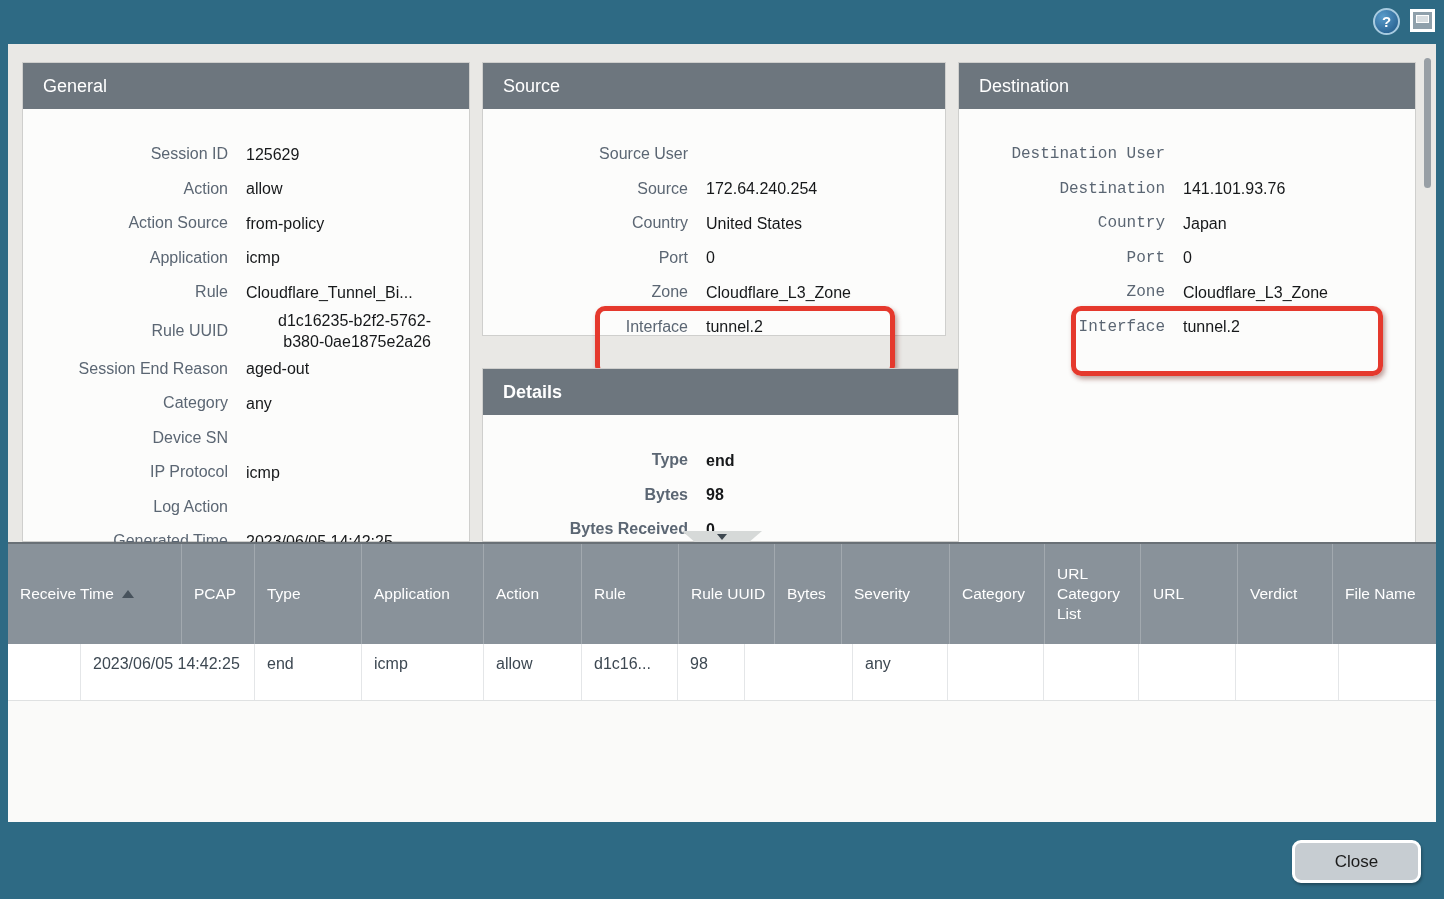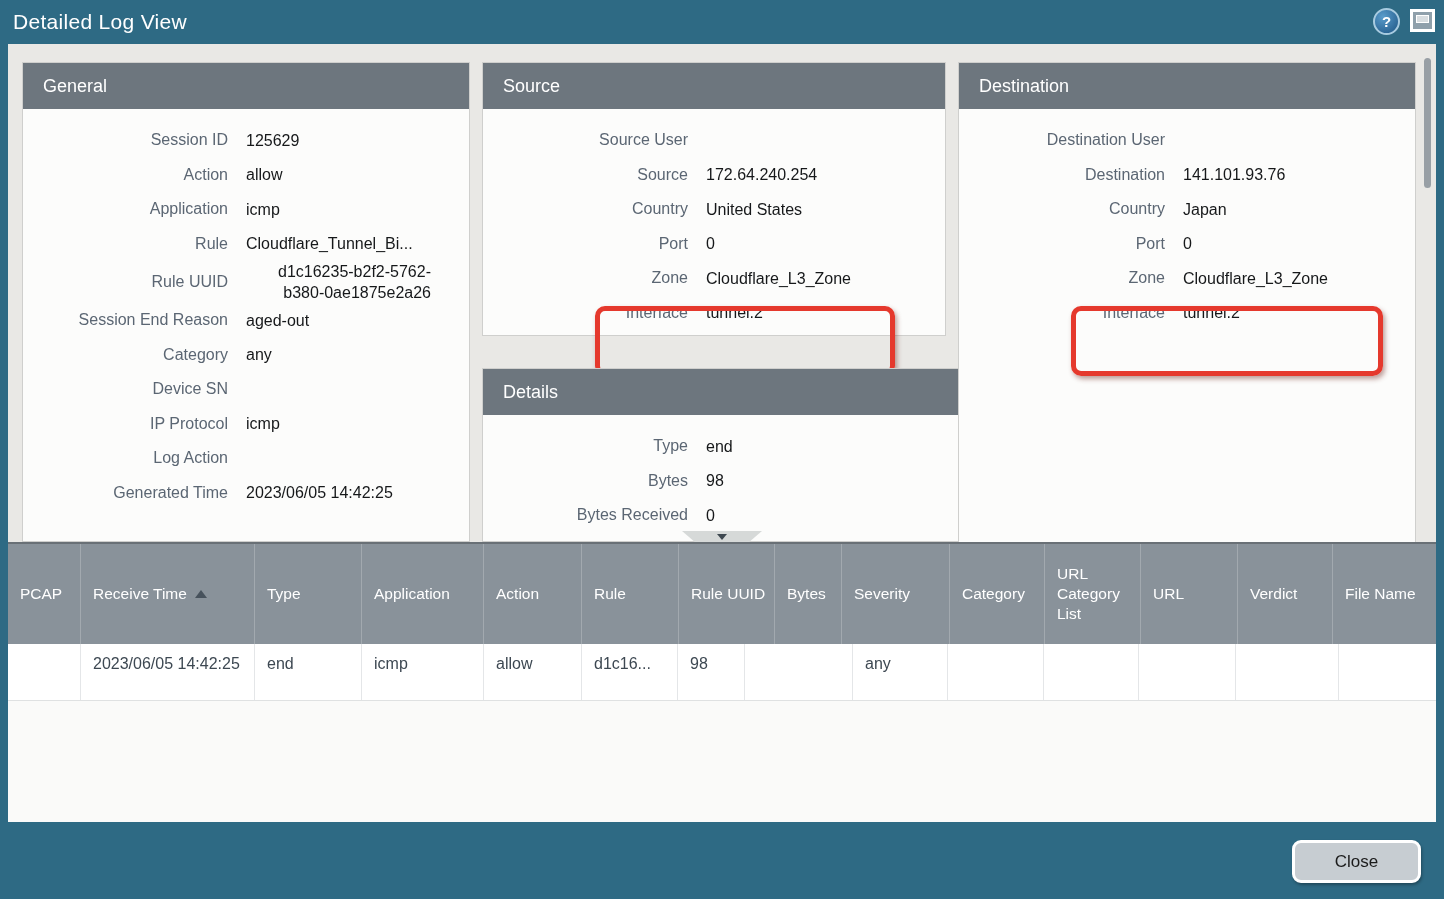--- a/index.html
+++ b/index.html
@@ -13,30 +13,30 @@
     background:radial-gradient(circle at 35% 30%, #5a9ccb, #1d5584); border:2px solid #a8cbe0;
     color:#fff; font-size:15px; font-weight:bold; text-align:center; line-height:23px; cursor:pointer; }
   .window-icon { position:absolute; right:9px; top:9px; width:25px; height:23px; border:3px solid #ffffff;
     background:#8fa0ab; cursor:pointer; }
   .window-icon .inner { position:absolute; left:3px; top:3px; width:13px; height:8px; background:#d9dee1; border:1px solid #ffffff; }
 
   
   .content { position:absolute; left:8px; top:44px; width:1428px; height:498px; background:#e9e8e5; overflow:hidden; }
   .panel { position:absolute; background:#fcfcfb; border:1px solid #cfcfcd; }
   .panel-header { height:46px; background:#6d767e; color:#ffffff; font-size:18px; line-height:46px; padding-left:20px; }
-  .panel-body { padding-top:14px; position:relative; }
+  .panel-body { padding-top:28px; position:relative; }
   .frow { display:flex; min-height:34.5px; align-items:center; }
   .pl { width:205px; text-align:right; color:#5b6673; font-size:16px; flex:none; }
   .pv { margin-left:18px; color:#16181a; font-size:16px; line-height:21px; }
   .panel-general { left:14px; top:18px; width:448px; height:480px; }
   .panel-general .pv { max-width:185px;text-align:right; }
   .panel-source { left:474px; top:18px; width:464px; height:274px; }
-  .panel-details { left:474px; top:324px; width:543px; height:174px; }
+  .panel-details { left:474px; top:324px; width:543px; height:174px;font-weight:bold; }
   .panel-destination { left:950px; top:18px; width:458px; height:568px; }
-  .panel-destination .pl { width:206px; }
+  .panel-destination .pl { width:206px;font-family:Liberation Mono, monospace; }
 
   .red-overlay { position:absolute; border:5px solid #e5392d; border-radius:10px;
     box-shadow:2px 3px 5px rgba(110,40,30,0.45); pointer-events:none; }
   .red-src { left:112px; top:197px; width:300px; height:70px; }
   .red-dst { left:112px; top:197px; width:312px; height:70px; }
 
   .vscroll-thumb { position:absolute; right:5px; top:14px; width:7px; height:130px; background:#989fa5; border-radius:4px; cursor:pointer; }
 
   
   .table-area { position:absolute; left:8px; top:542px; width:1428px; height:280px; background:#fafaf9; border-top:2px solid #697076; }
@@ -58,41 +58,44 @@
   .close-btn { position:absolute; right:23px; top:840px; width:129px; height:43px; background:#c7cdd2;
     border:3px solid #ffffff; border-radius:9px; font-family:"Liberation Sans", sans-serif;
     font-size:17px; color:#1b1b1b; cursor:pointer; box-shadow:1px 2px 3px rgba(0,0,0,0.3);margin-left:42px; }
 </style>
 </head>
 <body>
 
 <div>
 
   <div class="titlebar">
-    <span class="title">Detailed Log View</span>
     <div class="help-icon">?</div>
     <div class="window-icon">
       <div class="inner"></div>
     </div>
   </div>
 
   <div class="content">
 
     <div class="panel panel-general">
       <div class="panel-header">General</div>
       <div class="panel-body">
         <div class="frow">
           <span class="pl">Session ID</span>
           <span class="pv">125629</span>
         </div>
         <div class="frow">
           <span class="pl">Action</span>
           <span class="pv">allow</span>
         </div>
         <div class="frow">
+          <span class="pl">Action Source</span>
+          <span class="pv">from-policy</span>
+        </div>
+        <div class="frow">
           <span class="pl">Application</span>
           <span class="pv">icmp</span>
         </div>
         <div class="frow">
           <span class="pl">Rule</span>
           <span class="pv">Cloudflare_Tunnel_Bi...</span>
         </div>
         <div class="frow">
           <span class="pl">Rule UUID</span>
           <span class="pv">d1c16235-b2f2-5762-b380-0ae1875e2a26</span>
@@ -205,26 +208,26 @@
     </div>
 
     <div class="vscroll-thumb"></div>
   </div>
 
   <div class="table-area">
     <div class="collapse-handle">
       <div class="tri-down"></div>
     </div>
     <div class="thead">
-      <div class="hcell c0">
-          <span>PCAP</span>
-        </div>
       <div class="hcell c1">
           <span>Receive Time</span>
           <span class="sort-asc"></span>
+        </div>
+      <div class="hcell c0">
+          <span>PCAP</span>
         </div>
       <div class="hcell c2">
           <span>Type</span>
         </div>
       <div class="hcell c3">
           <span>Application</span>
         </div>
       <div class="hcell c4">
           <span>Action</span>
         </div>

